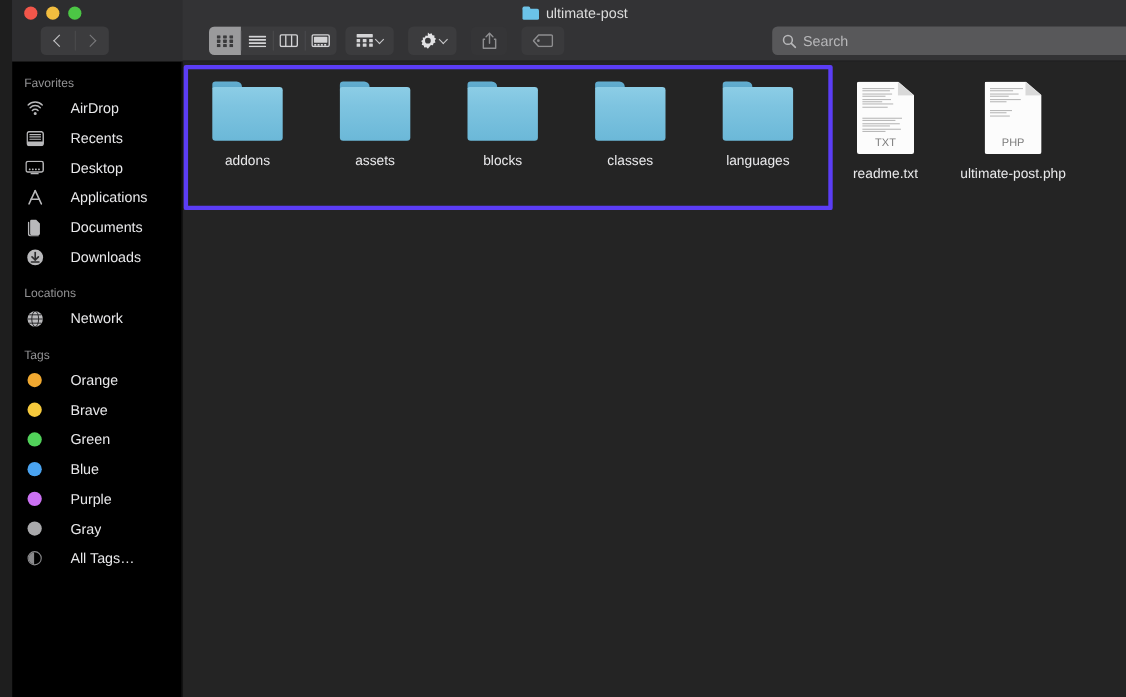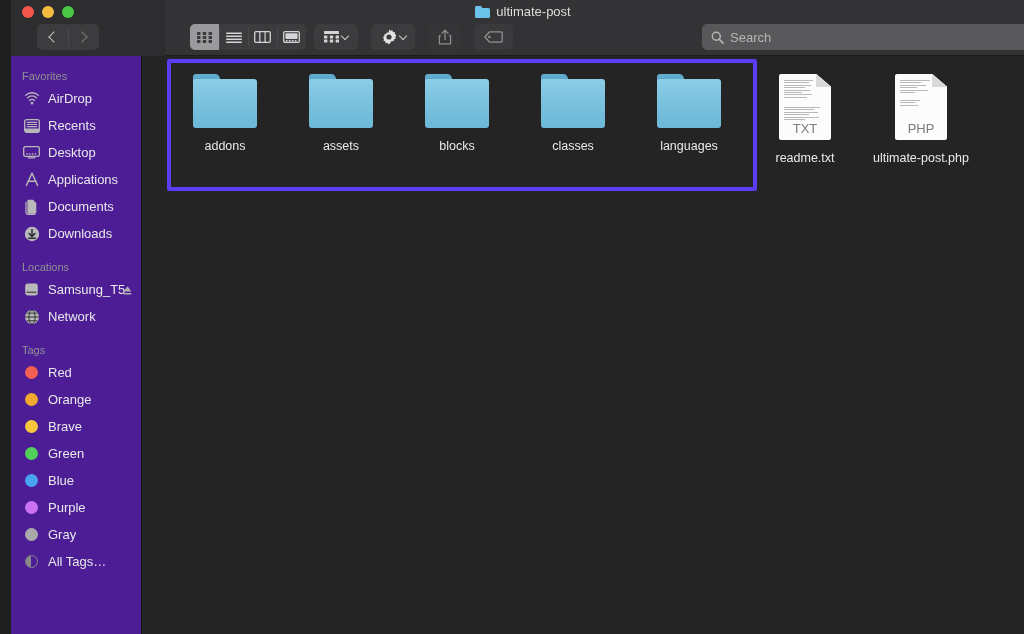--- a/index.html
+++ b/index.html
@@ -118,33 +118,33 @@
     position: absolute; left: 675px; top: 0;
     width: 339px; height: 26px;
     background: #58585a; border-radius: 5px;
     display: flex; align-items: center; padding-left: 9px; gap: 6px;
   }
   .search-text { font-size: 13px; color: #b7b7b9; }
 
   
   .sidebar {
     position: absolute; top: 56px; left: 0;
-    width: 131px; height: 578px;
-    background: #4c1d95;
+    width: 155px; height: 578px;
+    background: #000000;
     border-right: 1px solid #161617;
     padding-top: 8px;
     overflow: hidden;
   }
   .sb-header {
     font-size: 11px; color: #929294;
     padding: 6px 0 3px 11px; font-weight: 400;
   }
   .sb-item {
     height: 27px; display: flex; align-items: center;
-    padding-left: 12px; gap: 8px;
+    padding-left: 12px; gap: 24px;
     color: #e8e8ea; font-size: 13px;
     position: relative;
   }
   .sb-ico { width: 17px; height: 17px; flex: 0 0 17px; display:flex; align-items:center; justify-content:center; }
   .sb-label { white-space: nowrap; overflow: hidden; }
   .eject {
     position: absolute; right: 9px; top: 50%; transform: translateY(-50%);
     width: 9px; height: 11px;
   }
   .dot { width: 13px; height: 13px; border-radius: 50%; }
@@ -215,21 +215,21 @@
     position: absolute; left: 5px; top: 6px; right: 17px;
     display: flex; flex-direction: column; gap: 1.4px;
   }
   .doc .ln { height: 1px; background: #b9b9b9; }
   .doc .lines2 {
     position: absolute; left: 5px; top: 33px; right: 8px;
     display: flex; flex-direction: column; gap: 1.4px;
   }
   .doc .kind {
     position: absolute; bottom: 4px; left: 0; right: 0;
-    text-align: center; font-size: 13px; color: #7c7c7c;
+    text-align: center; font-size: 10px; color: #7c7c7c;
     font-family: "Liberation Sans", sans-serif;
   }
   .doc.php .lines  { right: 14px; }
   .doc.php .lines2 { top: 26px; right: 18px; }
 </style>
 </head>
 <body>
 
 <div class="window">
 
@@ -431,58 +431,37 @@
             <line x1="4.6" y1="12.2" x2="11.4" y2="12.2"></line>
           </g>
         </svg>
       </span>
       <span class="sb-label">Downloads</span>
     </div>
 
     <div class="sb-header" style="margin-top:8px">Locations</div>
 
 
-    <div class="sb-item">
-      <span class="sb-ico">
-        <svg width="15" height="15" viewBox="0 0 15 15">
-          <rect x="1.2" y="1.6" width="12.6" height="11.8" rx="2.4" fill="#b9b9bb"></rect>
-          <line x1="2.6" y1="10.2" x2="12.4" y2="10.2" stroke="#2b2b2d" stroke-width="1"></line>
-        </svg>
-      </span>
-      <span class="sb-label">Samsung_T5</span>
-      <span class="eject">
-        <svg width="9" height="11" viewBox="0 0 9 11">
-          <path d="M4.5 0.8L8.4 6H0.6z" fill="#b0b0b2"></path>
-          <rect x="0.6" y="7.6" width="7.8" height="1.5" rx="0.6" fill="#b0b0b2"></rect>
-        </svg>
-      </span>
-    </div>
 
     <div class="sb-item">
       <span class="sb-ico">
         <svg width="16" height="16" viewBox="0 0 16 16">
           <circle cx="8" cy="8" r="7" fill="#b9b9bb"></circle>
           <g stroke="#2b2b2d" stroke-width="0.9" fill="none">
             <ellipse cx="8" cy="8" rx="3.1" ry="7"></ellipse>
             <line x1="1" y1="8" x2="15" y2="8"></line>
             <path d="M2.6 4.2h10.8M2.6 11.8h10.8"></path>
           </g>
         </svg>
       </span>
       <span class="sb-label">Network</span>
     </div>
 
     <div class="sb-header" style="margin-top:8px">Tags</div>
 
-    <div class="sb-item">
-      <span class="sb-ico">
-          <span class="dot red"></span>
-        </span>
-      <span class="sb-label">Red</span>
-    </div>
     <div class="sb-item">
       <span class="sb-ico">
           <span class="dot orange"></span>
         </span>
       <span class="sb-label">Orange</span>
     </div>
     <div class="sb-item">
       <span class="sb-ico">
           <span class="dot yellow"></span>
         </span>

